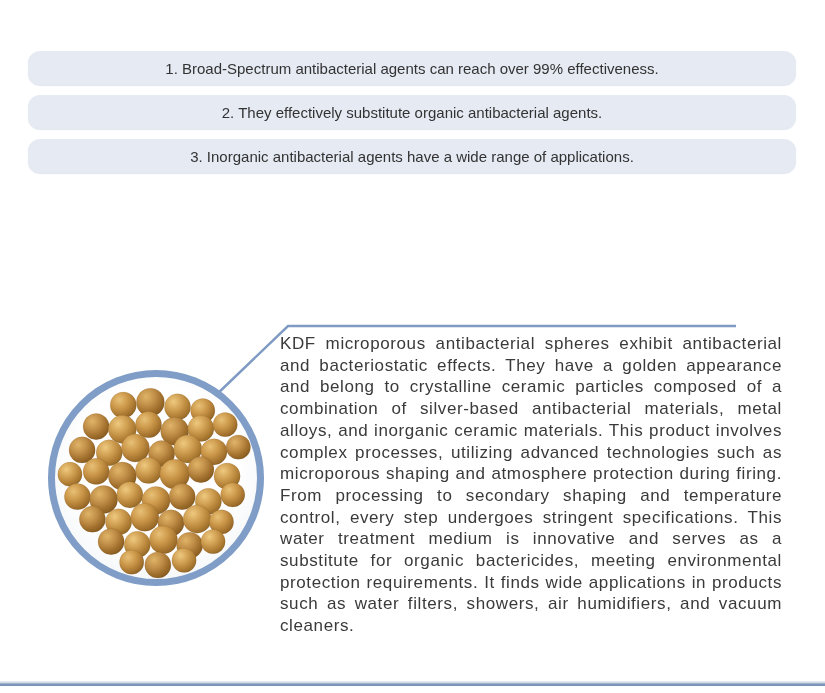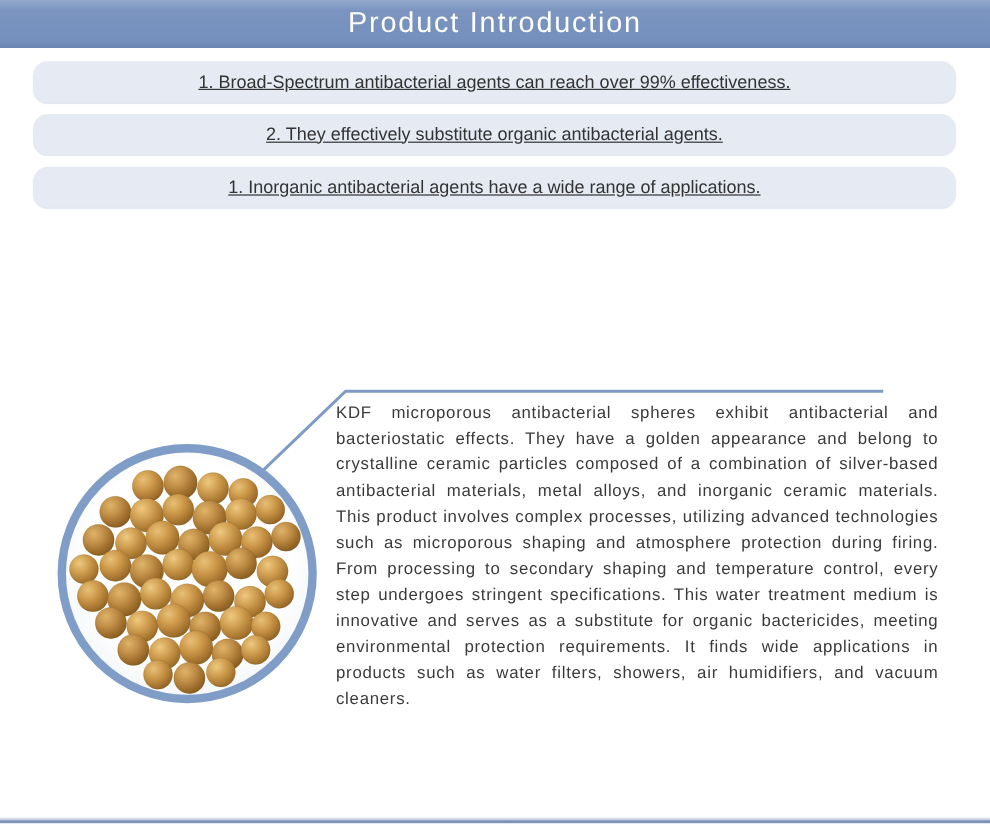--- a/index.html
+++ b/index.html
@@ -18,61 +18,58 @@
   }
   
   .features{position:absolute;top:51px;left:28px;right:29px;}
   .feature-box{
     min-height:34px;margin-bottom:10px;border-radius:12px;background:#e5eaf3;
     display:flex;align-items:center;justify-content:center;
     box-shadow:0 1px 1px rgba(170,182,205,.35);
     padding:3px 12px;box-sizing:border-box;
   }
   .feature-box span{
-    font-size:15px;color:#333333;line-height:19px;text-align:center;white-space:pre-line;text-decoration:underline;
+    font-size:15px;color:#333333;line-height:19px;text-align:center;white-space:pre-line;
   }
   
   .callout{position:absolute;top:0;left:0;width:825px;height:693px;pointer-events:none;}
   
   .photo{
     position:absolute;left:48px;top:370px;width:216px;height:216px;box-sizing:border-box;
     border:7px solid #7f9dc6;border-radius:50%;overflow:hidden;
     background:radial-gradient(circle at 50% 45%,#ffffff 55%,#f1f3f6 85%,#e9edf1 100%);
   }
   .photo svg{width:100%;height:100%;display:block;}
   
   .description{
     position:absolute;left:280px;top:333px;width:502px;margin:0;
-    font-size:14px;line-height:21.7px;letter-spacing:0.6px;color:#3a3a3a;
+    font-size:17px;line-height:21.7px;letter-spacing:0.6px;color:#3a3a3a;
     text-align:justify;
   }
   
   .divider{
     position:absolute;left:0;right:0;top:681px;height:5px;
     background:linear-gradient(180deg,#eef1f6 0%,#c9d3e0 38%,#8098ba 60%,#7890b2 100%);
   }
 </style>
 </head>
 <body>
 
 <div class="page">
 
-  <div class="header">
-    <span>Product Introduction</span>
-  </div>
 
   <div class="features">
     <div class="feature-box">
       <span>1. Broad-Spectrum antibacterial agents can reach over 99% effectiveness.</span>
     </div>
     <div class="feature-box">
       <span>2. They effectively substitute organic antibacterial agents.</span>
     </div>
     <div class="feature-box">
-      <span>1. Inorganic antibacterial agents have a wide range of applications.</span>
+      <span>3. Inorganic antibacterial agents have a wide range of applications.</span>
     </div>
   </div>
 
   <svg class="callout" viewBox="0 0 825 693" aria-hidden="true">
     <polyline points="214,397 288,326 736,326" fill="none" stroke="#7f9bc3" stroke-width="2.5"></polyline>
   </svg>
 
   <div class="photo">
     <svg viewBox="-108 -108 216 216" aria-hidden="true">
       <defs>

